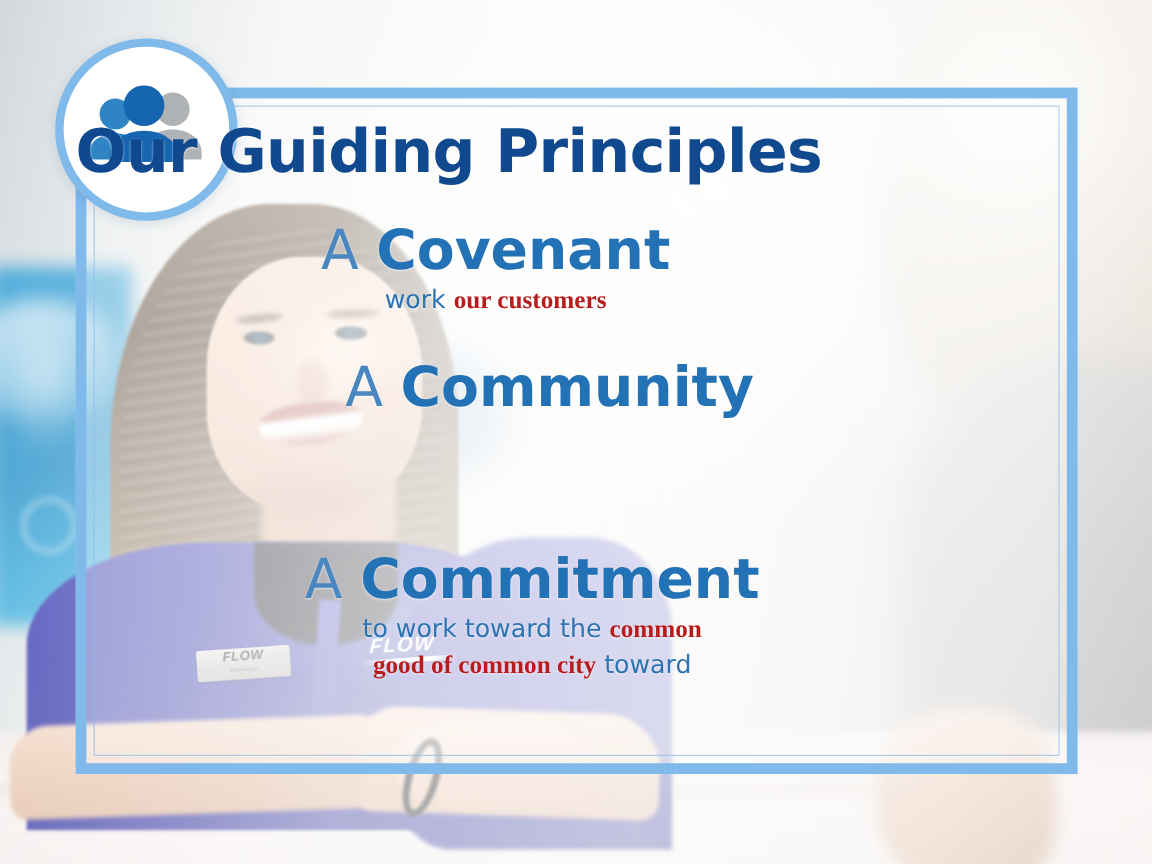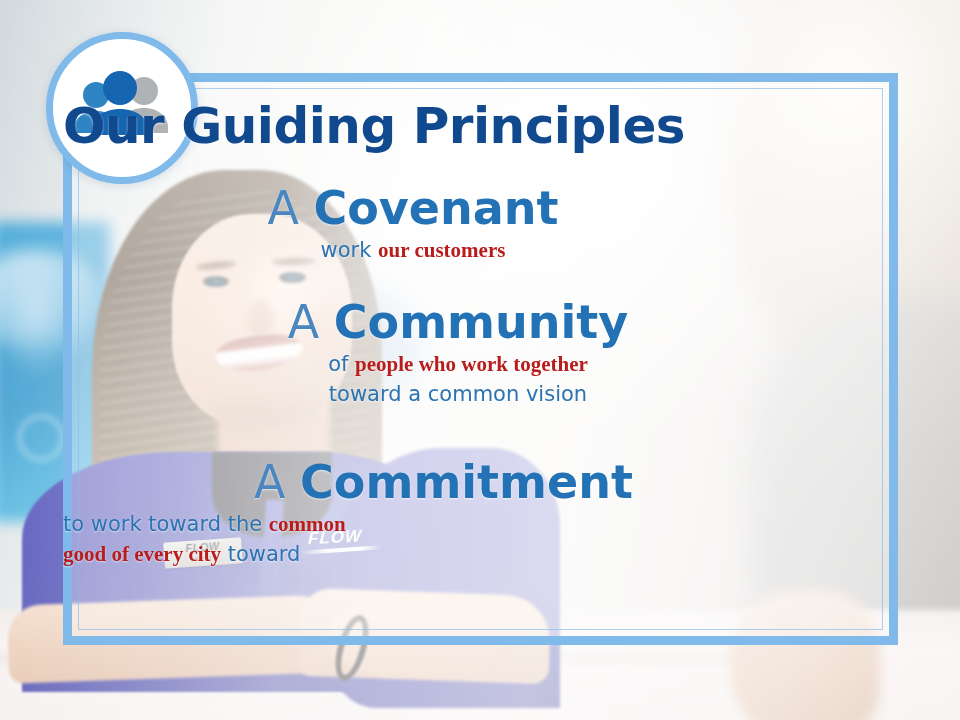--- a/index.html
+++ b/index.html
@@ -456,21 +456,21 @@
   .p-body b { font-weight: 700; color: #b91c1c; font-family: Liberation Serif, serif; }
   .p-body .lite { font-weight: 400; }
 
   
   #principle-covenant   { left: 0;   top: 108px; width: 700px; text-align: center; }
   #principle-community  { left: 0;   top: 222px; width: 790px; text-align: center; }
   #principle-commitment { left: 0;   top: 382px; width: 761px; text-align: center; }
 
   #principle-covenant .p-body   { text-align: center; }
   #principle-community .p-body  { text-align: center; }
-  #principle-commitment .p-body { text-align: left; }
+  #principle-commitment .p-body { text-align: center; }
 </style>
 </head>
 <body>
 
 <div id="poster">
 
   <div class="photo-layer">
     <div class="bg-base"></div>
     <div class="bg-monitor"></div>
     <div class="bg-car"></div>
@@ -552,31 +552,27 @@
       <div class="p-body">
           <div><span class="lite">work </span><b>our customers</b></div>
         </div>
     </div>
 
     <div class="principle" id="principle-community">
       <div class="p-head">
         <span class="art">A </span>
         <span class="key">Community</span>
       </div>
-      <div class="p-body">
-          <div><span class="lite">of </span><b>people who work together</b></div>
-          <div><span class="lite">toward a common vision</span></div>
-        </div>
     </div>
 
     <div class="principle" id="principle-commitment">
       <div class="p-head">
         <span class="art">A </span>
         <span class="key">Commitment</span>
       </div>
       <div class="p-body">
           <div><span class="lite">to work toward the </span><b>common</b></div>
-          <div><b>good of every city</b><span class="lite"> toward</span></div>
+          <div><b>good of common city</b><span class="lite"> toward</span></div>
         </div>
     </div>
 
   </div>
 </div>
 
 </body></html>

